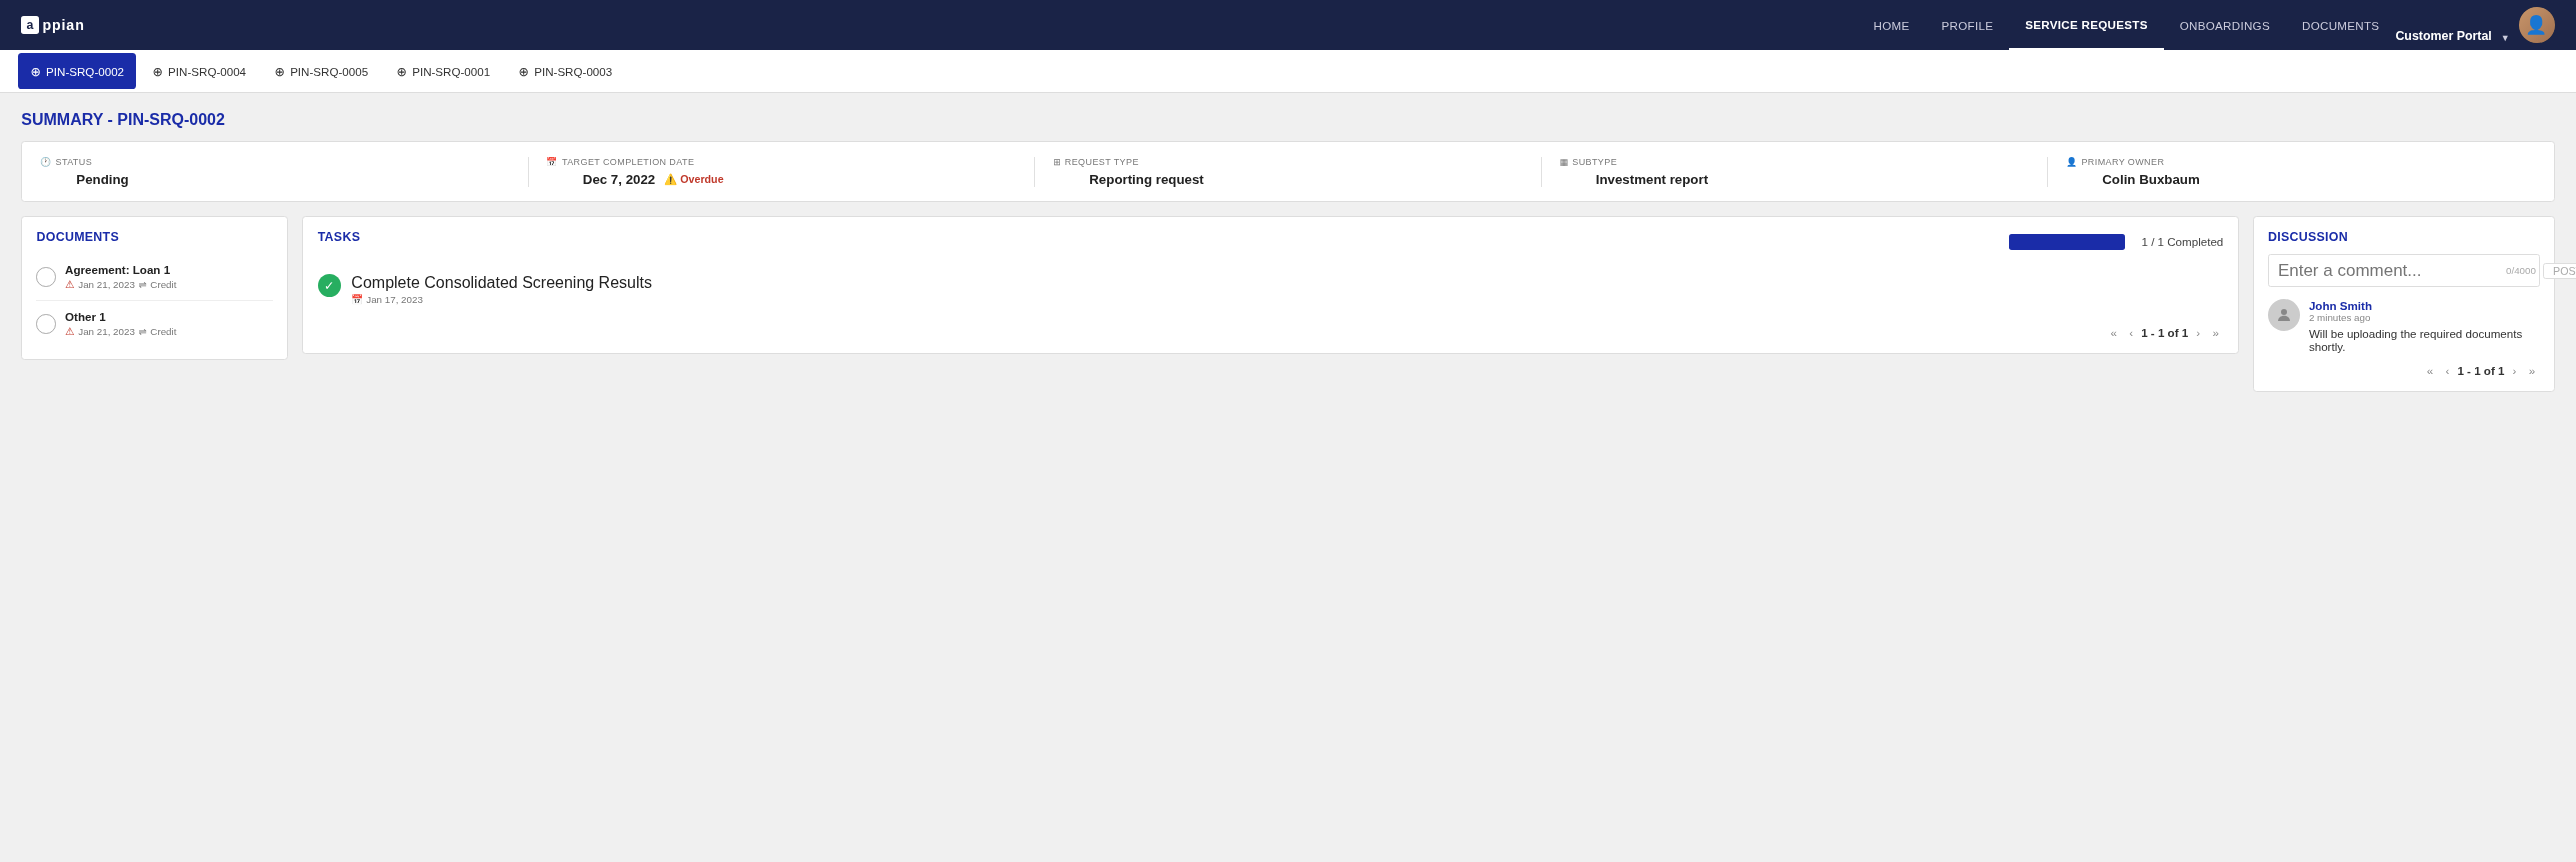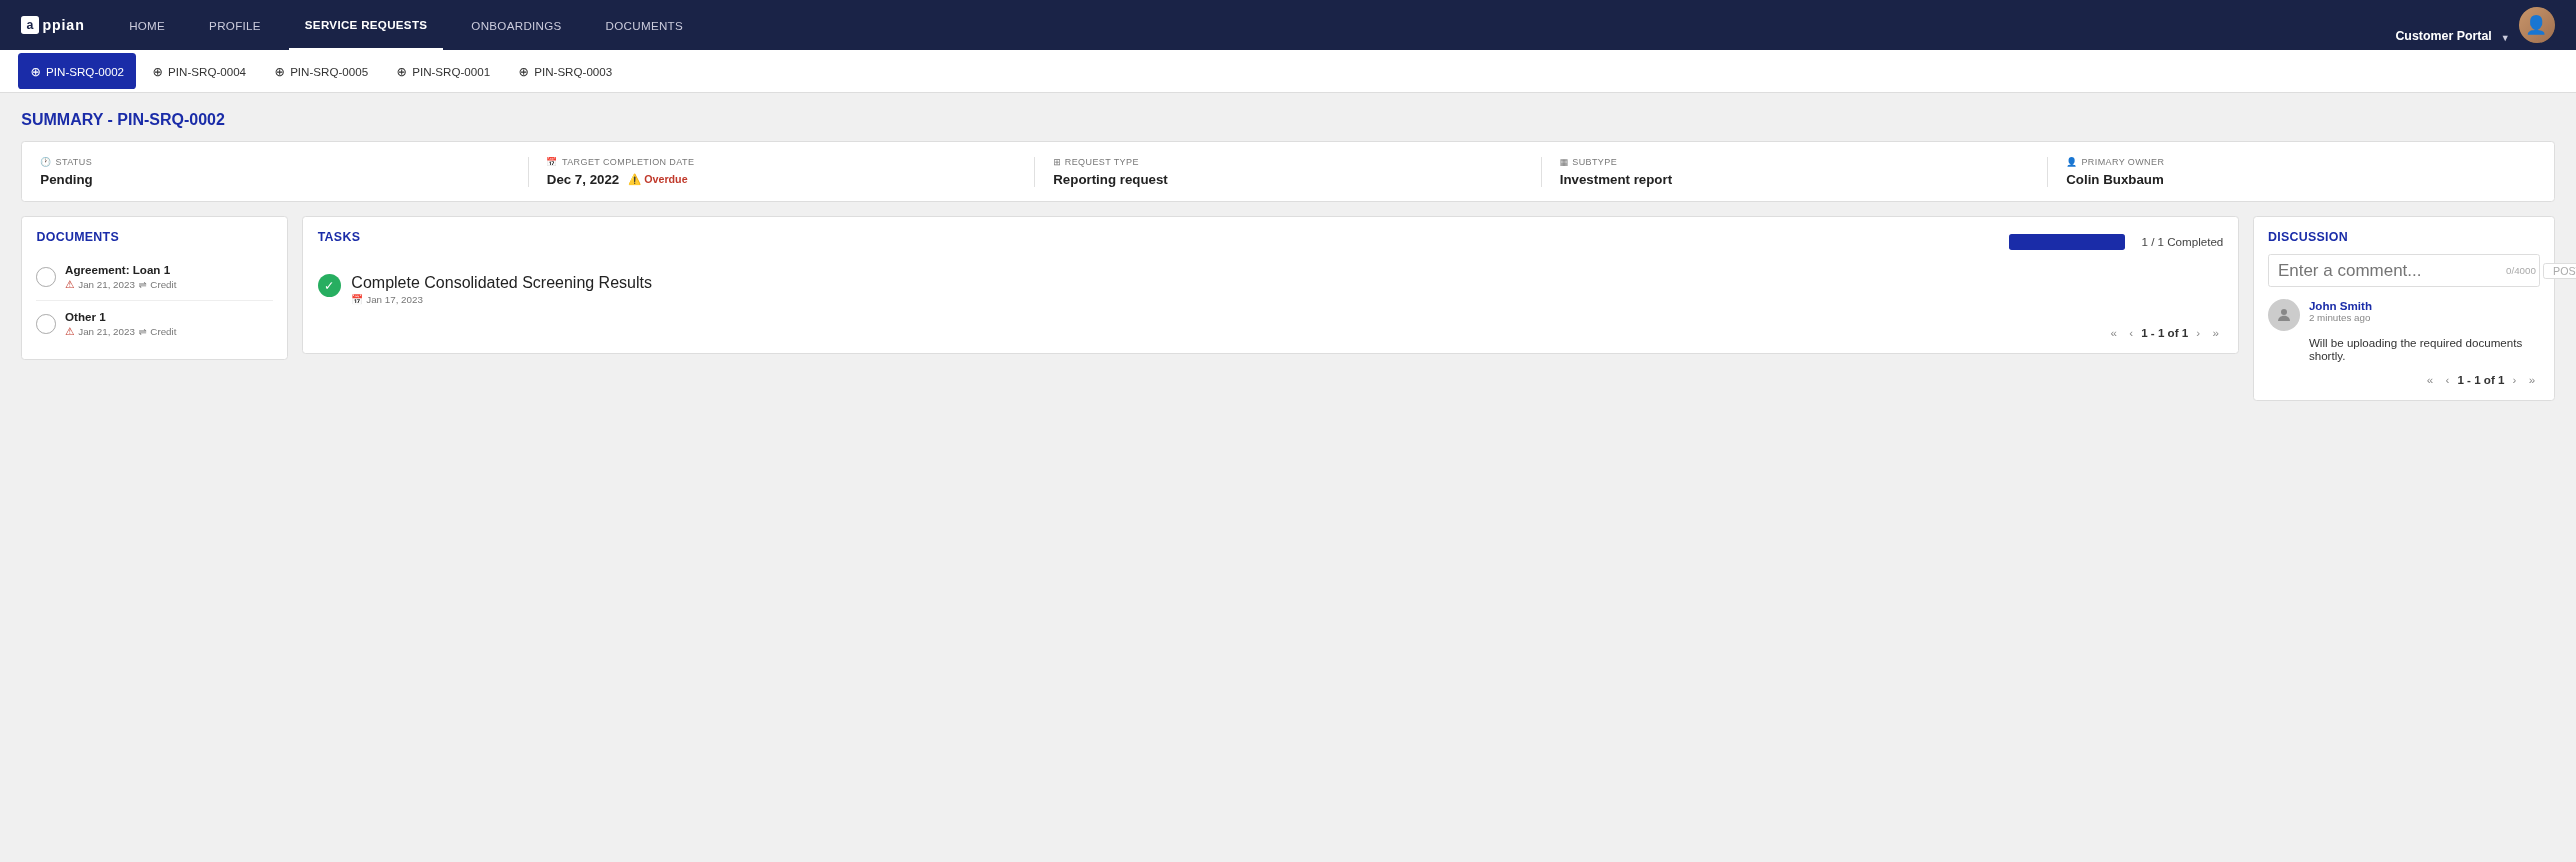--- a/index.html
+++ b/index.html
@@ -24,22 +24,23 @@
     .logo-box {
       background: white;
       color: #1a2347;
       font-weight: 900;
       font-size: 12.4px;
       padding: 1.8px 5.3px;
       border-radius: 2.7px;
     }
     .navbar-links {
       display: flex;
-      gap: 12px;
+      gap: 0;
       flex: 1;
+      justify-content: flex-end;
     }
     .navbar-link {
       color: #ccd;
       text-decoration: none;
       padding: 0 16px;
       height: 50px;
       display: flex;
       align-items: center;
       font-size: 11.6px;
       font-weight: 500;
@@ -155,20 +156,21 @@
       text-transform: uppercase;
       margin-bottom: 5.3px;
       display: flex;
       align-items: center;
       gap: 3.6px;
     }
     .field-value {
       font-size: 13.3px;
       font-weight: 700;
       color: #222;
+      margin-left: 36px;
     }
     .overdue-badge {
       color: #c0392b;
       font-size: 10.7px;
       font-weight: 600;
       display: flex;
       align-items: center;
       gap: 2.7px;
     }
     .overdue-row {
@@ -375,21 +377,21 @@
     .commenter-avatar svg { width: 18px; height: 18px; fill: #888; }
     .comment-body {}
     .commenter-name {
       color: #1a2ca8;
       font-size: 11.6px;
       font-weight: 700;
     }
     .comment-time {
       font-size: 9.8px;
       color: #888;
-      margin-bottom: 13px;
+      margin-bottom: 4px;
     }
     .comment-text {
       font-size: 11.6px;
       color: #333;
     }
     .discussion-pagination {
       display: flex;
       align-items: center;
       justify-content: flex-end;
       margin-top: 9px;

